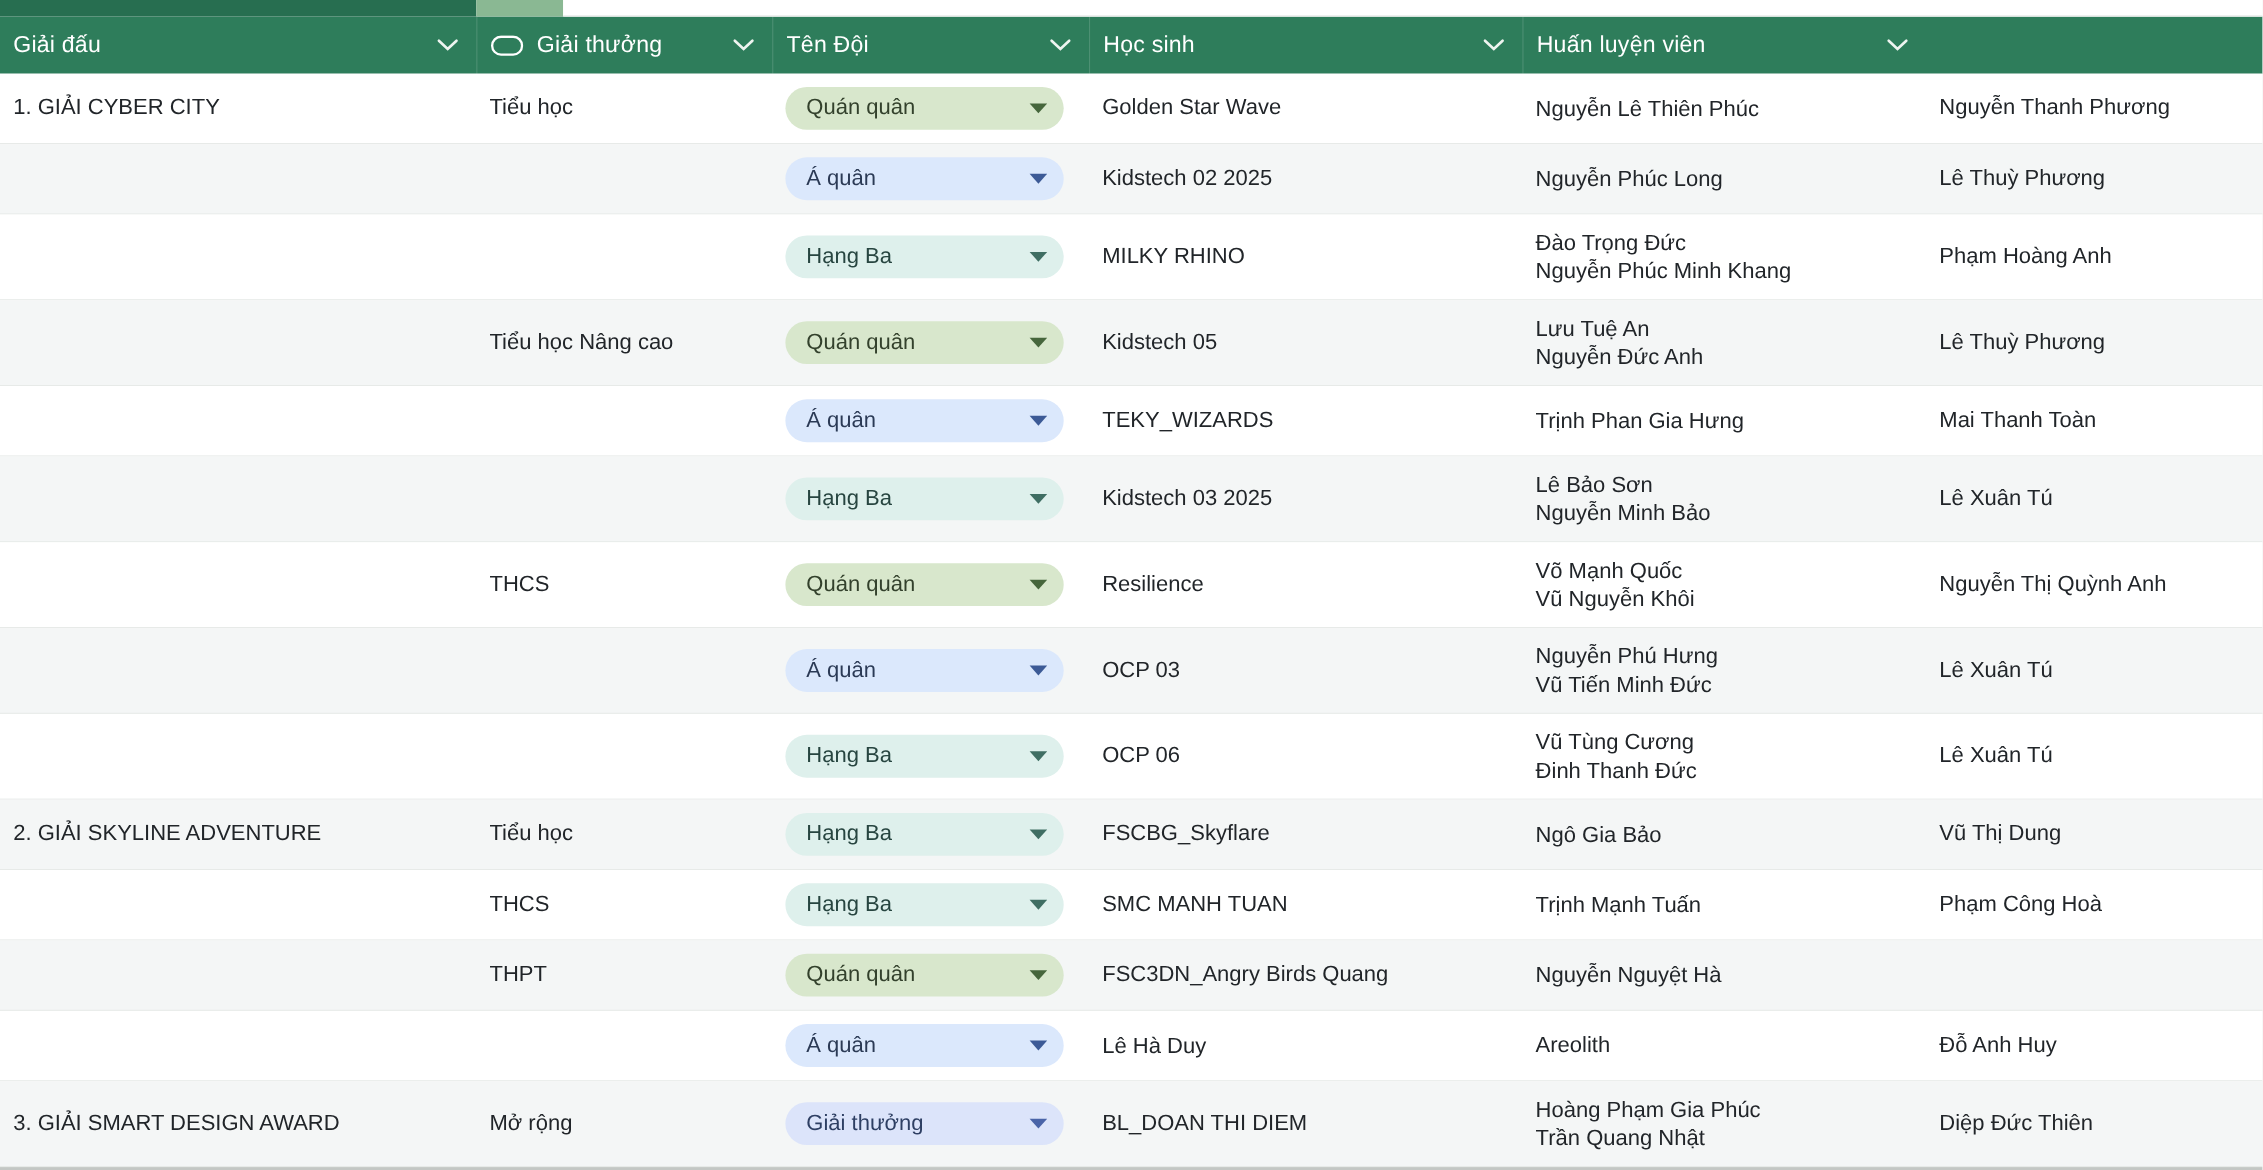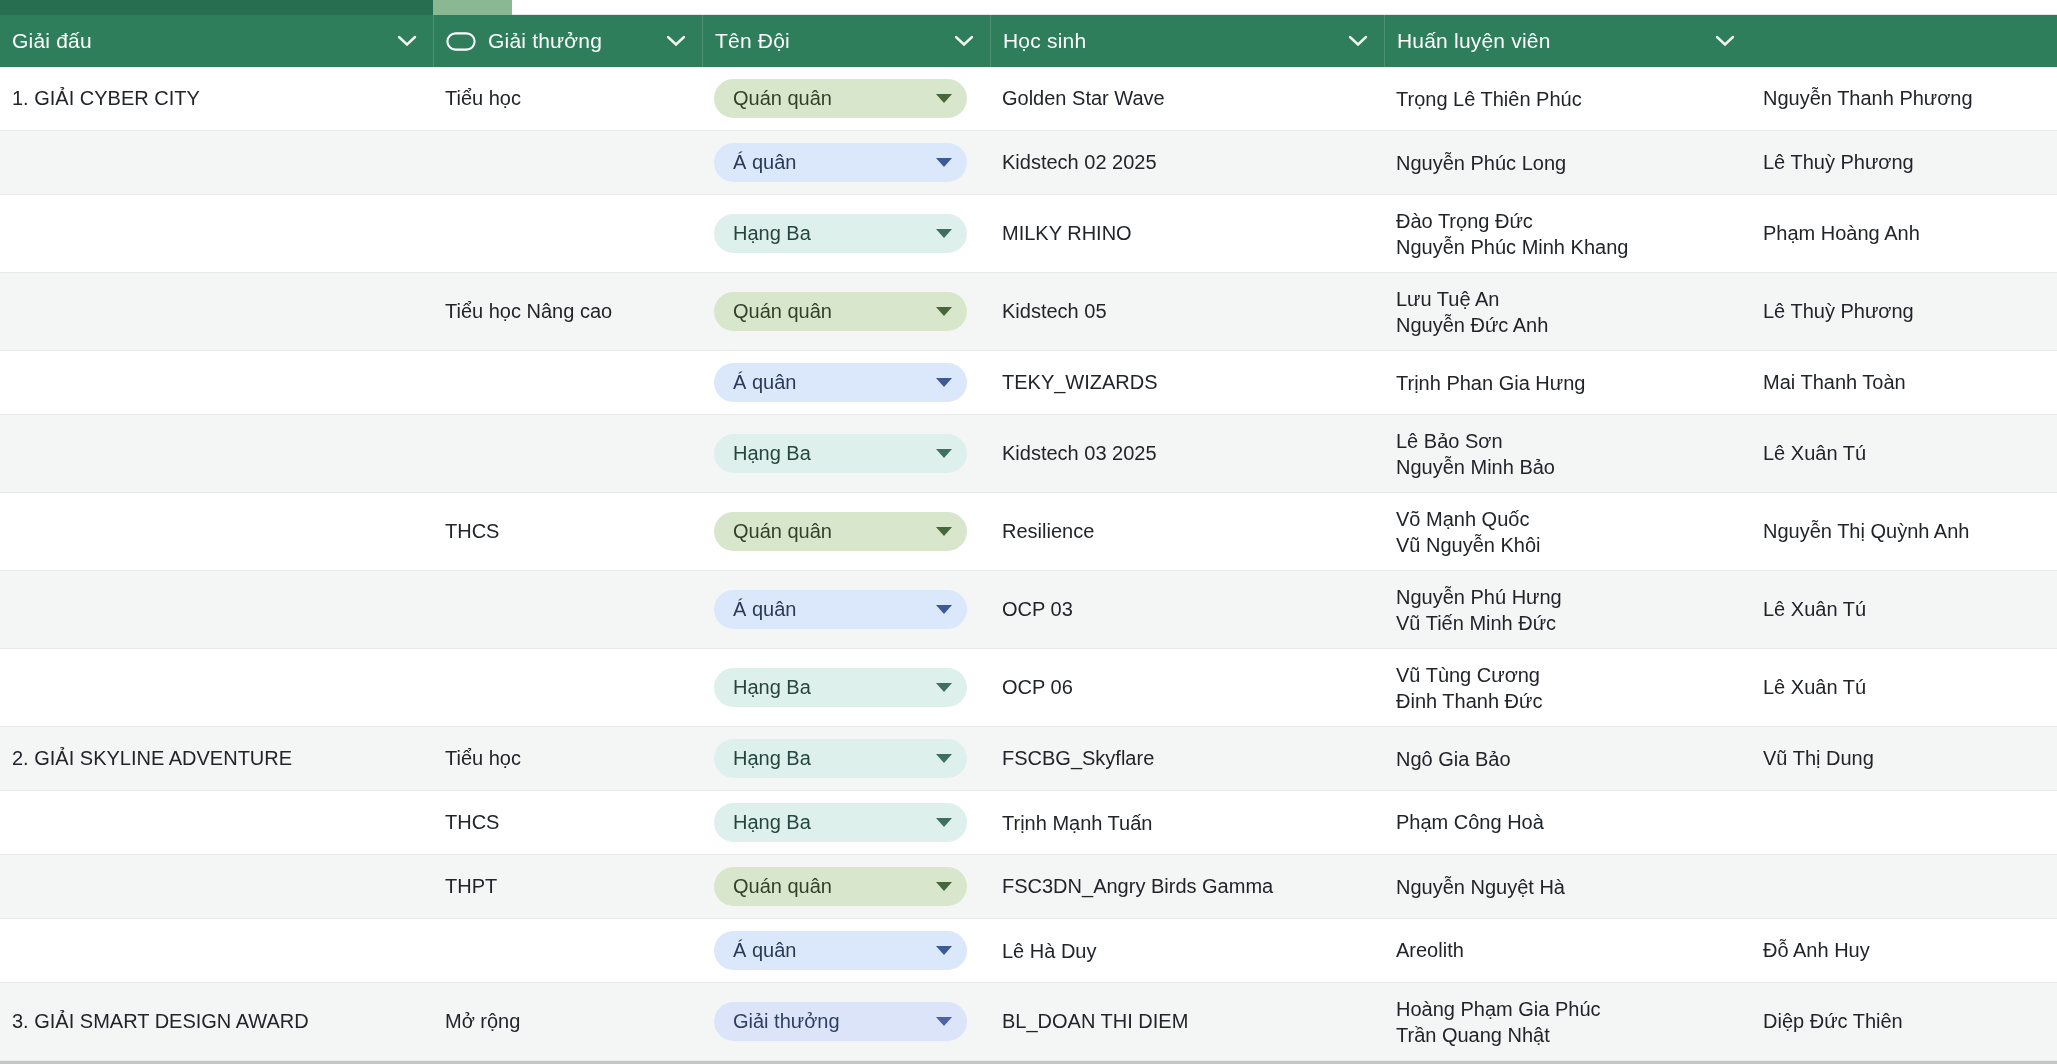--- a/index.html
+++ b/index.html
@@ -135,21 +135,21 @@
         <div class="cell">
           <div class="chip" style="background: rgb(216, 231, 204);">
             <span class="chip-label" style="color: rgb(51, 65, 44);">Quán quân</span>
             <span class="tri" style="border-top-color: rgb(70, 102, 60);"></span>
           </div>
         </div>
         <div class="cell">
           <span class="txt">Golden Star Wave</span>
         </div>
         <div class="cell students">
-          <div class="student-line">Trọng Lê Thiên Phúc</div>
+          <div class="student-line">Nguyễn Lê Thiên Phúc</div>
         </div>
         <div class="cell">
           <span class="txt">Nguyễn Thanh Phương</span>
         </div>
       </div>
       <div class="row band">
         <div class="cell">
           <span class="txt"></span>
         </div>
         <div class="cell">
@@ -367,20 +367,23 @@
         </div>
         <div class="cell">
           <span class="txt">THCS</span>
         </div>
         <div class="cell">
           <div class="chip" style="background: rgb(222, 240, 236);">
             <span class="chip-label" style="color: rgb(39, 69, 64);">Hạng Ba</span>
             <span class="tri" style="border-top-color: rgb(63, 110, 99);"></span>
           </div>
         </div>
+        <div class="cell">
+          <span class="txt">SMC MANH TUAN</span>
+        </div>
         <div class="cell students">
           <div class="student-line">Trịnh Mạnh Tuấn</div>
         </div>
         <div class="cell">
           <span class="txt">Phạm Công Hoà</span>
         </div>
       </div>
       <div class="row band">
         <div class="cell">
           <span class="txt"></span>
@@ -388,21 +391,21 @@
         <div class="cell">
           <span class="txt">THPT</span>
         </div>
         <div class="cell">
           <div class="chip" style="background: rgb(216, 231, 204);">
             <span class="chip-label" style="color: rgb(51, 65, 44);">Quán quân</span>
             <span class="tri" style="border-top-color: rgb(70, 102, 60);"></span>
           </div>
         </div>
         <div class="cell">
-          <span class="txt">FSC3DN_Angry Birds Gamma</span>
+          <span class="txt">FSC3DN_Angry Birds Quang</span>
         </div>
         <div class="cell students">
           <div class="student-line">Nguyễn Nguyệt Hà</div>
         </div>
       </div>
       <div class="row">
         <div class="cell">
           <span class="txt"></span>
         </div>
         <div class="cell">

